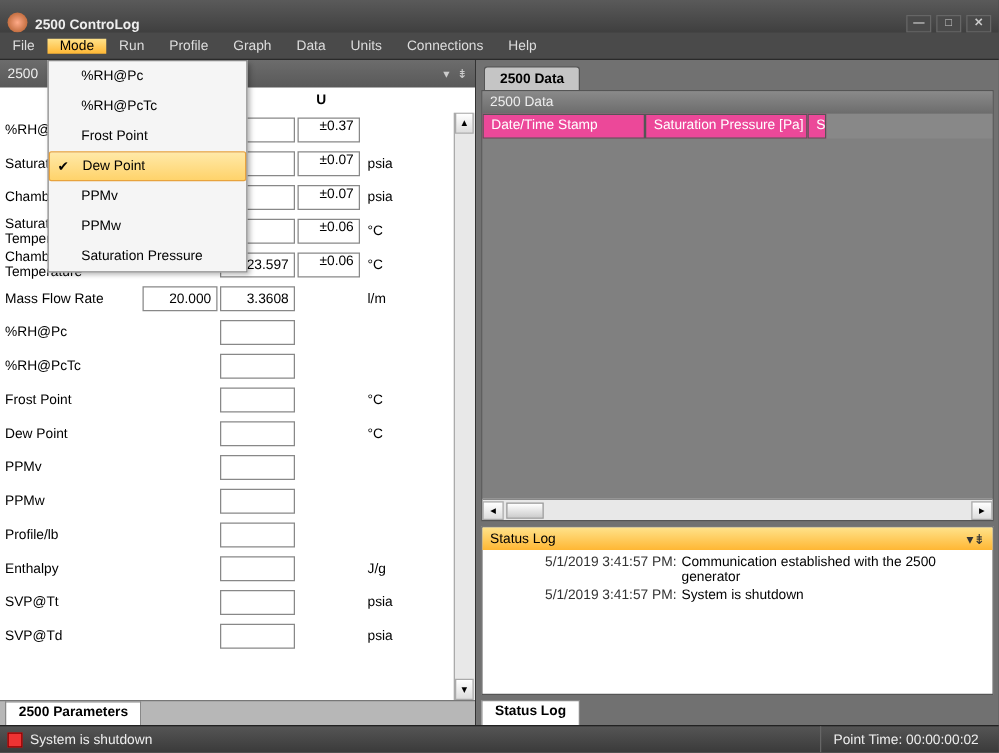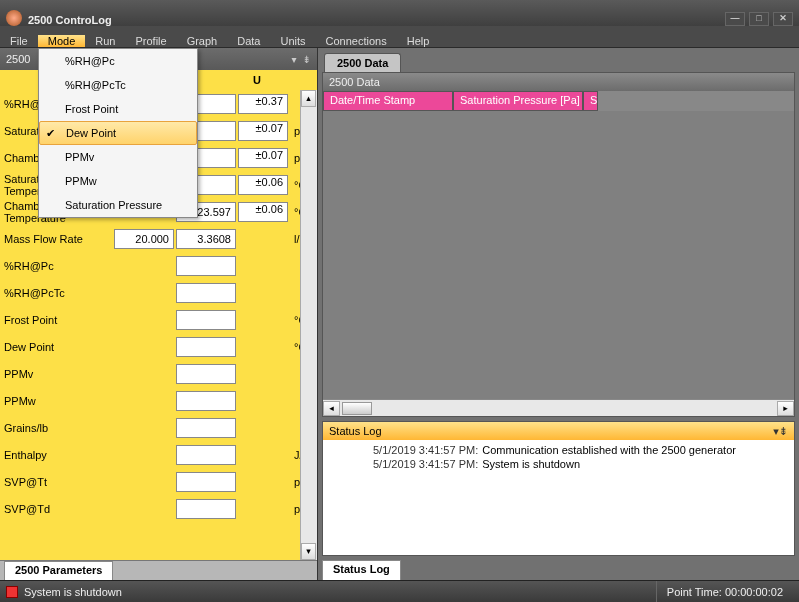--- a/index.html
+++ b/index.html
@@ -3,27 +3,27 @@
 <meta charset="utf-8">
 <style>
 * { box-sizing: border-box; margin: 0; padding: 0; font-family: Tahoma, Arial, sans-serif; font-size: 11px; }
 body { width: 799px; height: 602px; background: #3f3f3f; overflow: hidden; display: flex; flex-direction: column; }
 
 .titlebar { height: 26px; background: linear-gradient(#5a5a5a,#3f3f3f); display: flex; align-items: flex-end; padding: 0 6px; color: #eee; font-size: 12px; font-weight: bold; }
 .titlebar .icon { width: 16px; height: 16px; margin-right: 6px; background: radial-gradient(circle,#fa8,#a52); border-radius: 50%; }
 .titlebar .spacer { flex: 1; }
 .winbtn { width: 20px; height: 14px; margin-left: 4px; border: 1px solid #666; background: #4a4a4a; color: #ccc; text-align: center; line-height: 10px; font-size: 9px; cursor: pointer; }
 
-.menubar { height: 22px; background: #4a4a4a; display: flex; align-items: flex-end; border-bottom: 1px solid #2a2a2a; }
+.menubar { height: 22px; background: #4a4a4a; display: flex; align-items: center; border-bottom: 1px solid #2a2a2a; }
 .menubar .mitem { padding: 0 10px; color: #ddd; display: flex; align-items: center; cursor: pointer; }
 .menubar .mitem.active { background: linear-gradient(#ffe28a,#ffb734); color: #000; }
 
 .main { flex: 1; display: flex; background: #717171; position: relative; overflow: hidden; }
 
-.leftpanel { width: 318px; background: #fde047; display: flex; flex-direction: column; border-right: 1px solid #333; }
+.leftpanel { width: 381px; background: #ffffff; display: flex; flex-direction: column; border-right: 1px solid #333; }
 .panelheader { height: 22px; background: linear-gradient(#6c6c6c,#595959); color: #eee; padding: 0 6px; display: flex; align-items: center; }
 .panelheader .spacer { flex: 1; }
 .panelheader .hic { margin-left: 6px; font-size: 10px; color: #ccc; cursor: pointer; }
 .columnhead { display: grid; grid-template-columns: 108px 60px 60px 50px 30px; padding: 4px 4px; color: #000; font-weight: bold; }
 .columnhead div:nth-child(4) { text-align: center; }
 .paramgrid { flex: 1; overflow-y: auto; padding: 0 4px 4px 4px; }
 .prow { display: grid; grid-template-columns: 108px 60px 60px 50px 30px; align-items: center; min-height: 27px; gap: 2px; }
 .plabel { color: #000; padding-right: 4px; }
 .pinput { height: 20px; background: #fff; border: 1px solid #888; padding: 0 4px; text-align: right; }
 .punc { height: 20px; background: #fff; border: 1px solid #888; padding: 0 4px; text-align: right; }
@@ -191,21 +191,21 @@
           <div class="punit"></div>
         </div>
         <div class="prow">
           <div class="plabel">PPMw</div>
           <input class="pinput" style="visibility: hidden;">
           <input class="pinput" style="visibility: visible;">
           <div class="punc" style="visibility: hidden;"></div>
           <div class="punit"></div>
         </div>
         <div class="prow">
-          <div class="plabel">Grains/lb</div>
+          <div class="plabel">Profile/lb</div>
           <input class="pinput" style="visibility: hidden;">
           <input class="pinput" style="visibility: visible;">
           <div class="punc" style="visibility: hidden;"></div>
           <div class="punit"></div>
         </div>
         <div class="prow">
           <div class="plabel">Enthalpy</div>
           <input class="pinput" style="visibility: hidden;">
           <input class="pinput" style="visibility: visible;">
           <div class="punc" style="visibility: hidden;"></div>

